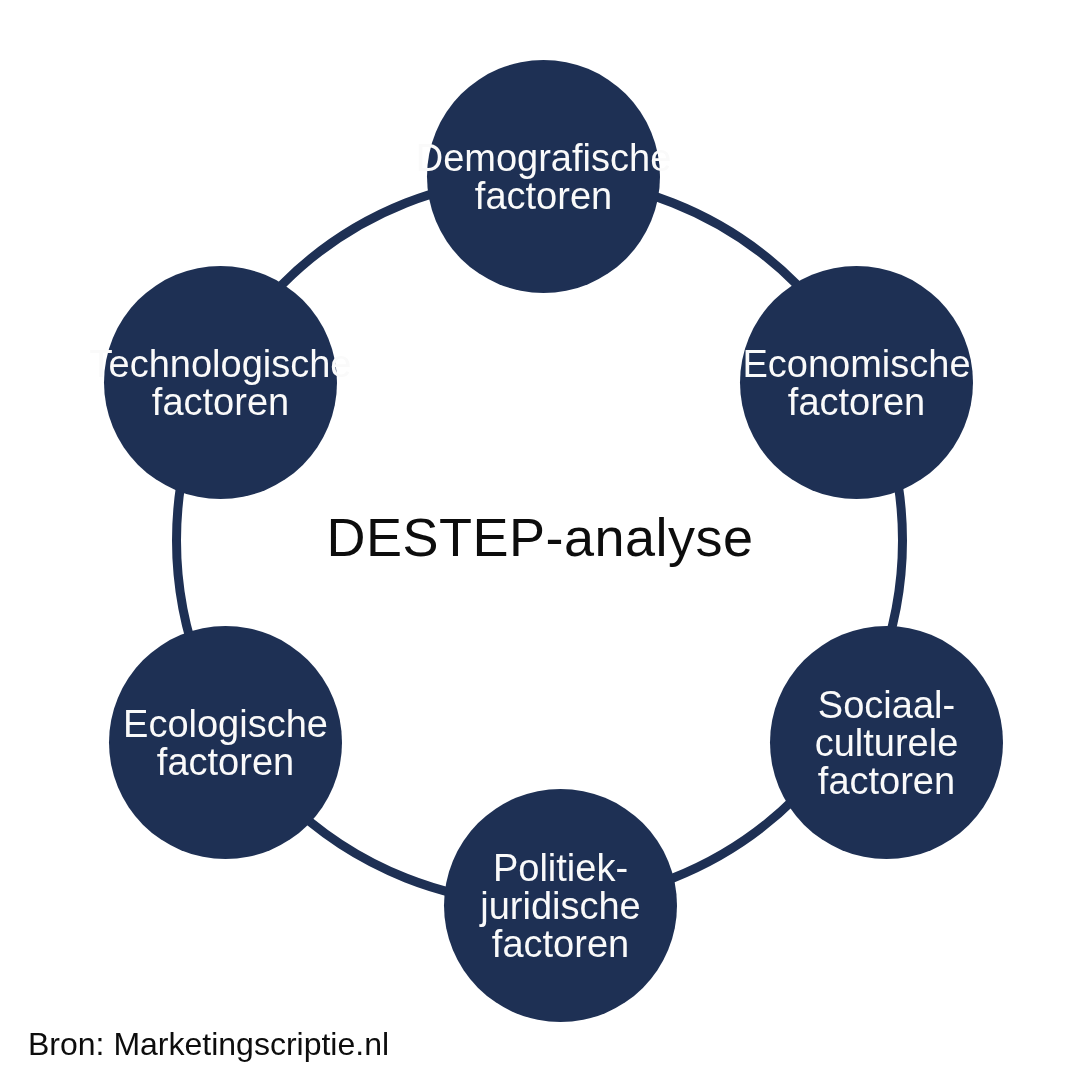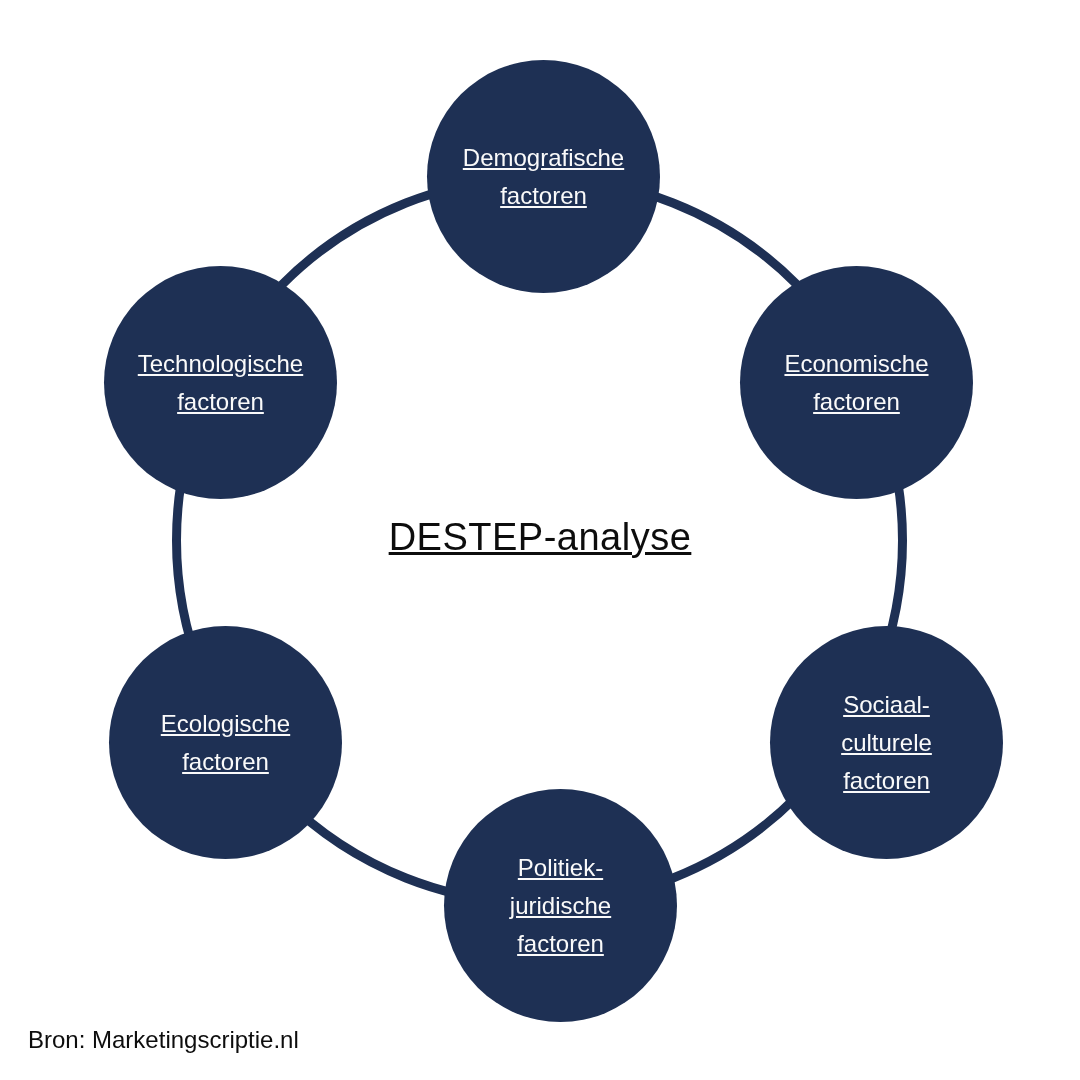--- a/index.html
+++ b/index.html
@@ -37,50 +37,48 @@
     height: 233px;
     border-radius: 50%;
     background: var(--navy);
     display: flex;
     align-items: center;
     justify-content: center;
     text-align: center;
   }
   .node .label {
     color: var(--label);
-    font-size: 24px;
+    font-size: 38px;
     line-height: 38px;
     white-space: pre-line;
-    text-decoration: underline;
   }
   .node-demografische  { left: 427px; top: 60px;  }
   .node-economische    { left: 740px; top: 266px; justify-content: center; }
   .node-sociaal        { left: 770px; top: 626px; }
   .node-politiek       { left: 444px; top: 789px; }
   .node-ecologische    { left: 109px; top: 626px; }
   .node-technologische { left: 104px; top: 266px; }
   .title {
     position: absolute;
     left: 0;
     top: 501px;
     width: 1080px;
     height: 72px;
     display: flex;
     align-items: center;
     justify-content: center;
-    font-size: 38px;
+    font-size: 54px;
     letter-spacing: 0.5px;
     color: var(--ink);
-    text-decoration: underline;
   }
   .source {
     position: absolute;
     left: 28px;
     top: 1026px;
-    font-size: 24px;
+    font-size: 32px;
     color: var(--ink);
   }
 </style>
 </head>
 <body style="--navy: #1e3054; --label: #fafafa; --ink: #0d0d0d;">
 
 <div class="stage">
 
   <div class="ring"></div>
 

